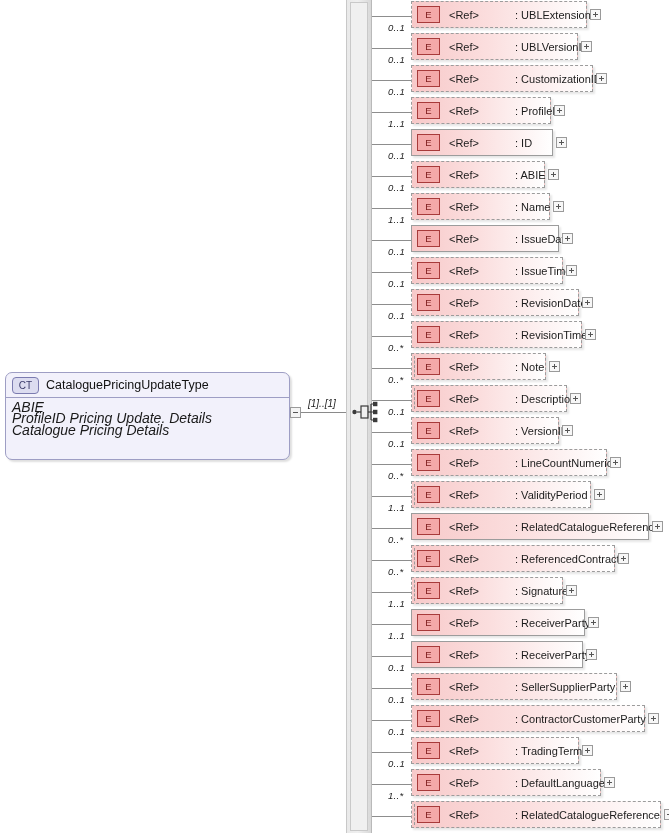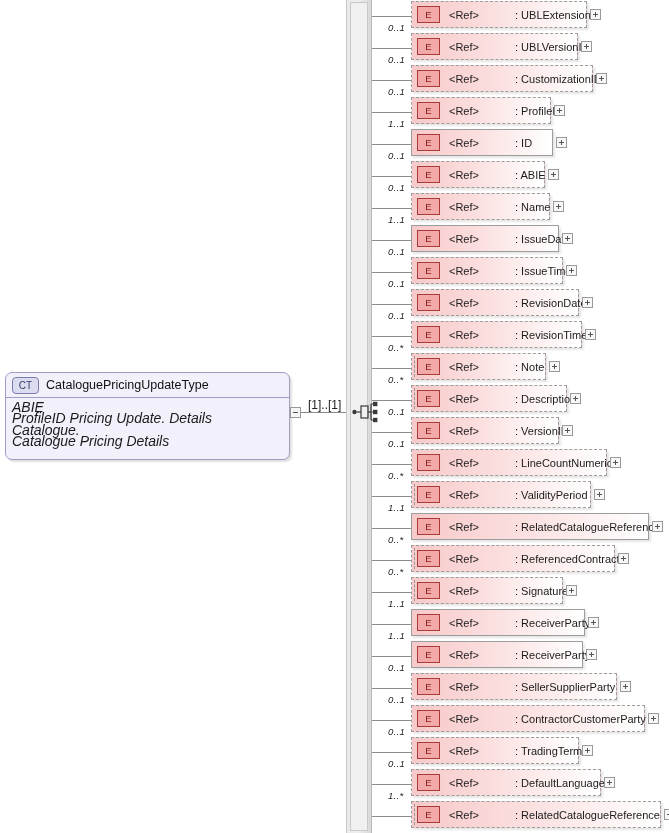--- a/index.html
+++ b/index.html
@@ -36,21 +36,21 @@
   #ct-minus{
     position:absolute;left:290px;top:407px;width:11px;height:11px;
     border:1px solid #9a9a9a;background:#f4f4f4;box-sizing:border-box;
   }
   #ct-minus:before{
     content:"";position:absolute;left:2px;top:4px;width:5px;height:1px;background:#555;
   }
   
   #ct-line{position:absolute;left:301px;top:412px;width:45px;height:1px;background:#8a8a8a;}
   #seq-card{
-    position:absolute;left:308px;top:398px;font-size:12px;color:#222;
+    position:absolute;left:308px;top:398px;font-style:italic;font-size:10px;color:#222;
     white-space:nowrap;
   }
 
   
   #seq-bar{
     position:absolute;left:346px;top:0;width:26px;height:833px;
     background:linear-gradient(to right,#e9e9e9 0%,#efefef 45%,#d8d8d8 100%);
     border-left:1px solid #c8c8c8;border-right:1px solid #b9b9b9;
     box-sizing:border-box;
   }
@@ -105,21 +105,20 @@
 <div id="seq-inner-box"></div>
 
 <div id="ct-box">
   <div id="ct-head">
     <span class="ct-badge">CT</span>
     <span id="ct-title">CataloguePricingUpdateType</span>
   </div>
   <div id="ct-body">
     <div>ABIE</div>
     <div>ProfileID Pricing Update. Details</div>
-    <div>Catalogue.</div>
     <div>Catalogue Pricing Details</div>
   </div>
 </div>
 
 <div id="ct-minus"></div>
 <div id="ct-line"></div>
 <div id="seq-card">[1]..[1]</div>
 
 <div id="seq-glyph">
   <svg width="26" height="24" viewBox="0 0 26 24" aria-hidden="true">

